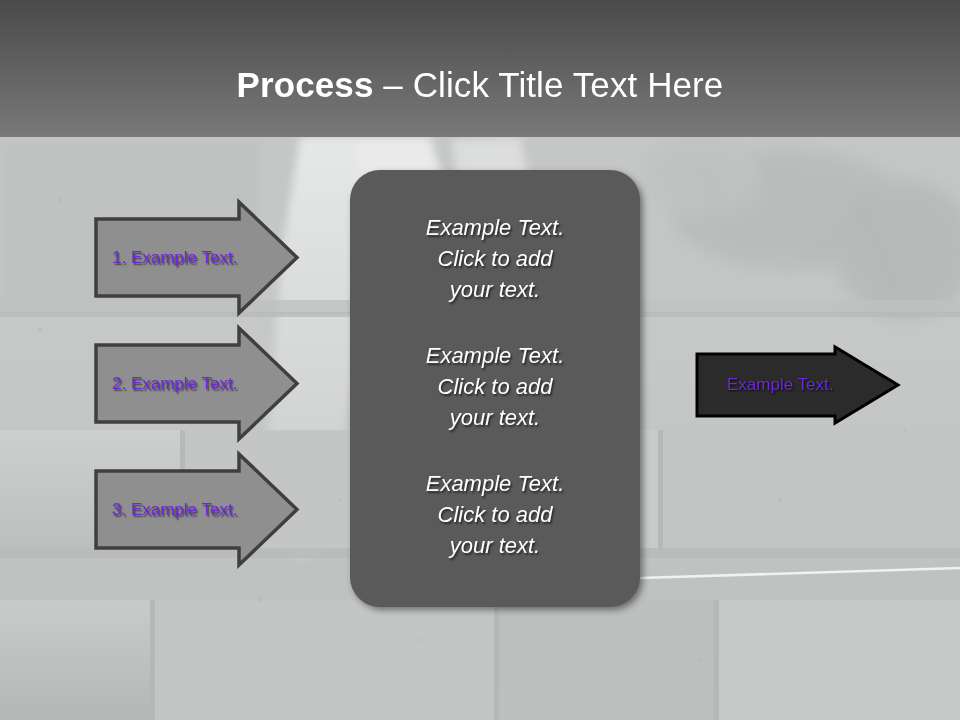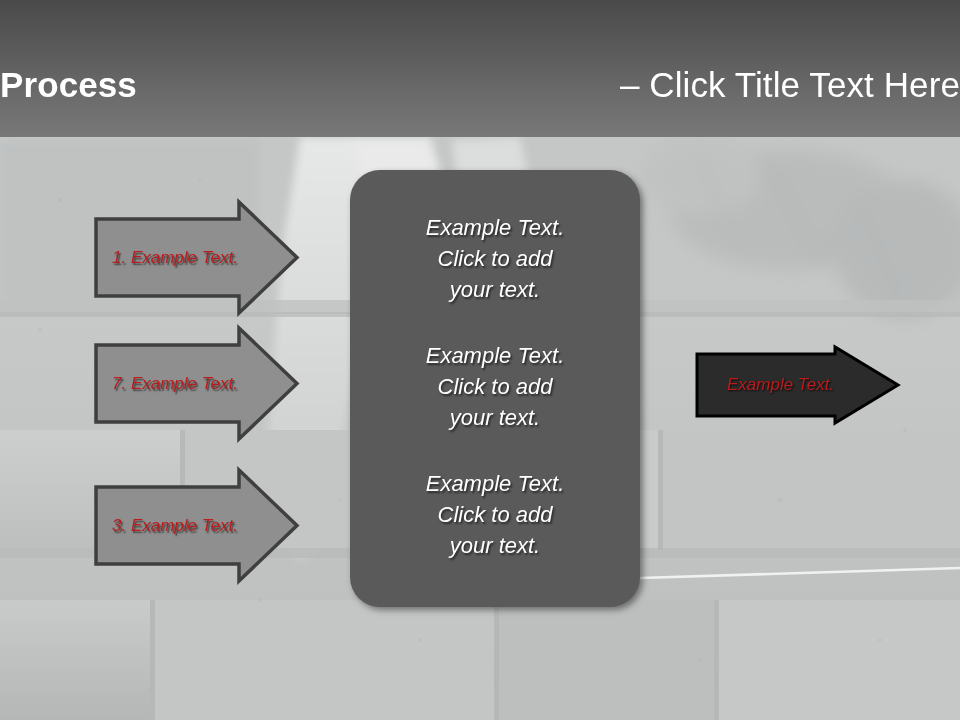--- a/index.html
+++ b/index.html
@@ -40,21 +40,21 @@
     background: linear-gradient(to bottom, #4a4a4a 0%, #5a5a5a 35%, #6c6c6c 72%, #787878 100%);
   }
   .title-text {
     position: absolute;
     left: 0;
     top: 0;
     width: 960px;
     height: 170px;
     display: flex;
     align-items: center;
-    justify-content: space-between;
+    justify-content: center;
     color: #ffffff;
     font-size: 35px;
     letter-spacing: 0.1px;
     white-space: pre;
   }
   .title-strong { font-weight: bold; }
   .title-rest   { font-weight: normal; }
 
   
   .arrow {
@@ -64,36 +64,35 @@
   }
   .arrow svg {
     position: absolute;
     left: 0;
     top: 0;
     overflow: visible;
   }
   .arrow-label {
     position: relative;
     z-index: 2;
-    color: #b91c1c;
+    color: #6d28d9;
     font-size: 17px;
     white-space: nowrap;
     text-shadow: 1.5px 1.5px 1.5px rgba(40,40,40,0.75);
-    font-style: italic;
   }
 
   .arrow-left { width: 205px; height: 115px; }
   .arrow-left .arrow-label {
     margin-left: 18px;
     margin-top: 1px;
   }
 
   .arrow-1 { left: 94px; top: 200px; }
   .arrow-2 { left: 94px; top: 326px; }
-  .arrow-3 { left: 94px; top: 468px; }
+  .arrow-3 { left: 94px; top: 452px; }
 
   .arrow-right { left: 695px; top: 345px; width: 205px; height: 80px; }
   .arrow-right .arrow-label {
     margin-left: 32px;
     font-size: 17px;
     text-shadow: 1px 1px 2px rgba(0,0,0,0.8);
   }
 
   
   .center-panel {
@@ -235,21 +234,21 @@
     <svg width="205" height="115" viewBox="0 0 205 115" xmlns="http://www.w3.org/2000/svg">
       <polygon points="2,19 145,19 145,2 203,57.5 145,113 145,96 2,96" fill="#8f8f8f" stroke="#3f3f3f" stroke-width="3.5" stroke-linejoin="miter"></polygon>
     </svg>
     <span class="arrow-label">1. Example Text.</span>
   </div>
 
   <div class="arrow arrow-left arrow-2">
     <svg width="205" height="115" viewBox="0 0 205 115" xmlns="http://www.w3.org/2000/svg">
       <polygon points="2,19 145,19 145,2 203,57.5 145,113 145,96 2,96" fill="#8f8f8f" stroke="#3f3f3f" stroke-width="3.5" stroke-linejoin="miter"></polygon>
     </svg>
-    <span class="arrow-label">7. Example Text.</span>
+    <span class="arrow-label">2. Example Text.</span>
   </div>
 
   <div class="arrow arrow-left arrow-3">
     <svg width="205" height="115" viewBox="0 0 205 115" xmlns="http://www.w3.org/2000/svg">
       <polygon points="2,19 145,19 145,2 203,57.5 145,113 145,96 2,96" fill="#8f8f8f" stroke="#3f3f3f" stroke-width="3.5" stroke-linejoin="miter"></polygon>
     </svg>
     <span class="arrow-label">3. Example Text.</span>
   </div>
 
   <div class="center-panel">

